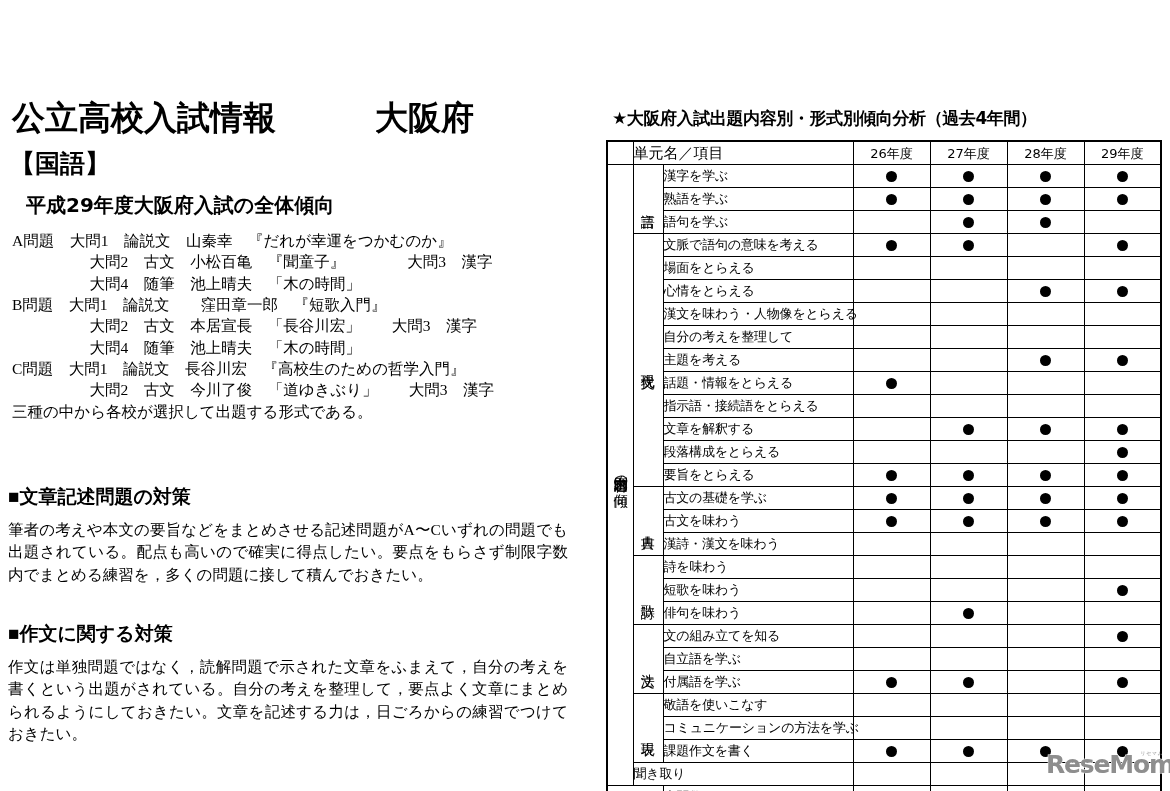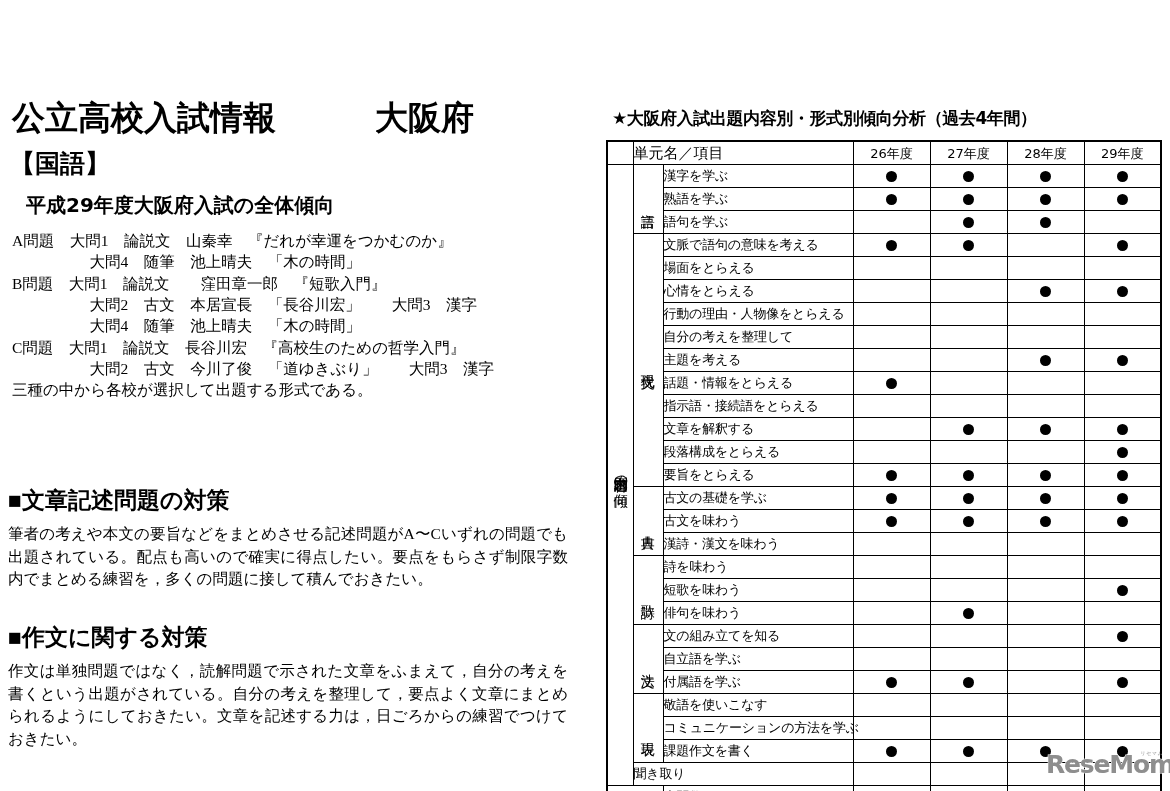--- a/index.html
+++ b/index.html
@@ -50,23 +50,23 @@
 
   .overview-list {
     font-family: "Liberation Serif", "DejaVu Serif", serif;
     font-size: 15.5px;
     line-height: 1.38;
     margin: 0 0 0 4px;
   }
   .overview-list .ln { white-space: pre; }
 
   .block-head {
-    font-family: Liberation Serif, serif;
-    font-weight: bold;
-    font-size: 23px;
+    font-family: Liberation Mono, monospace;
+    font-weight: bold;
+    font-size: 19px;
     line-height: 1.1;
     margin: 0 0 10px 0;
   }
 
   .para {
     font-family: "Liberation Serif", "DejaVu Serif", serif;
     font-size: 15.5px;
     line-height: 1.45;
     text-align: justify;
     margin: 0;
@@ -208,20 +208,21 @@
 </style>
 </head>
 <body>
 
 <div class="left-col">
   <h1 class="main-title">公立高校入試情報　　　大阪府</h1>
   <h2 class="subject-title">【国語】</h2>
   <h3 class="section-title">平成29年度大阪府入試の全体傾向</h3>
   <div class="overview-list">
     <div class="ln">A問題　大問1　論説文　山秦幸　『だれが幸運をつかむのか』</div>
+    <div class="ln">　　　　　大問2　古文　小松百亀　『聞童子』　　　　大問3　漢字</div>
     <div class="ln">　　　　　大問4　随筆　池上晴夫　「木の時間」</div>
     <div class="ln">B問題　大問1　論説文　　窪田章一郎　『短歌入門』</div>
     <div class="ln">　　　　　大問2　古文　本居宣長　「長谷川宏」　　大問3　漢字</div>
     <div class="ln">　　　　　大問4　随筆　池上晴夫　「木の時間」</div>
     <div class="ln">C問題　大問1　論説文　長谷川宏　『高校生のための哲学入門』</div>
     <div class="ln">　　　　　大問2　古文　今川了俊　「道ゆきぶり」　　大問3　漢字</div>
     <div class="ln">三種の中から各校が選択して出題する形式である。</div>
   </div>
 </div>
 
@@ -296,21 +297,21 @@
           <td class="cell-year "></td>
         </tr>
         <tr>
           <td class="cell-item">心情をとらえる</td>
           <td class="cell-year "></td>
           <td class="cell-year "></td>
           <td class="cell-year "><span class="dot"></span></td>
           <td class="cell-year "><span class="dot"></span></td>
         </tr>
         <tr>
-          <td class="cell-item small">行動の理由・人物像をとらえる</td>
+          <td class="cell-item small">漢文を味わう・人物像をとらえる</td>
           <td class="cell-year "></td>
           <td class="cell-year "></td>
           <td class="cell-year "></td>
           <td class="cell-year "></td>
         </tr>
         <tr>
           <td class="cell-item">自分の考えを整理して</td>
           <td class="cell-year "></td>
           <td class="cell-year "></td>
           <td class="cell-year "></td>

